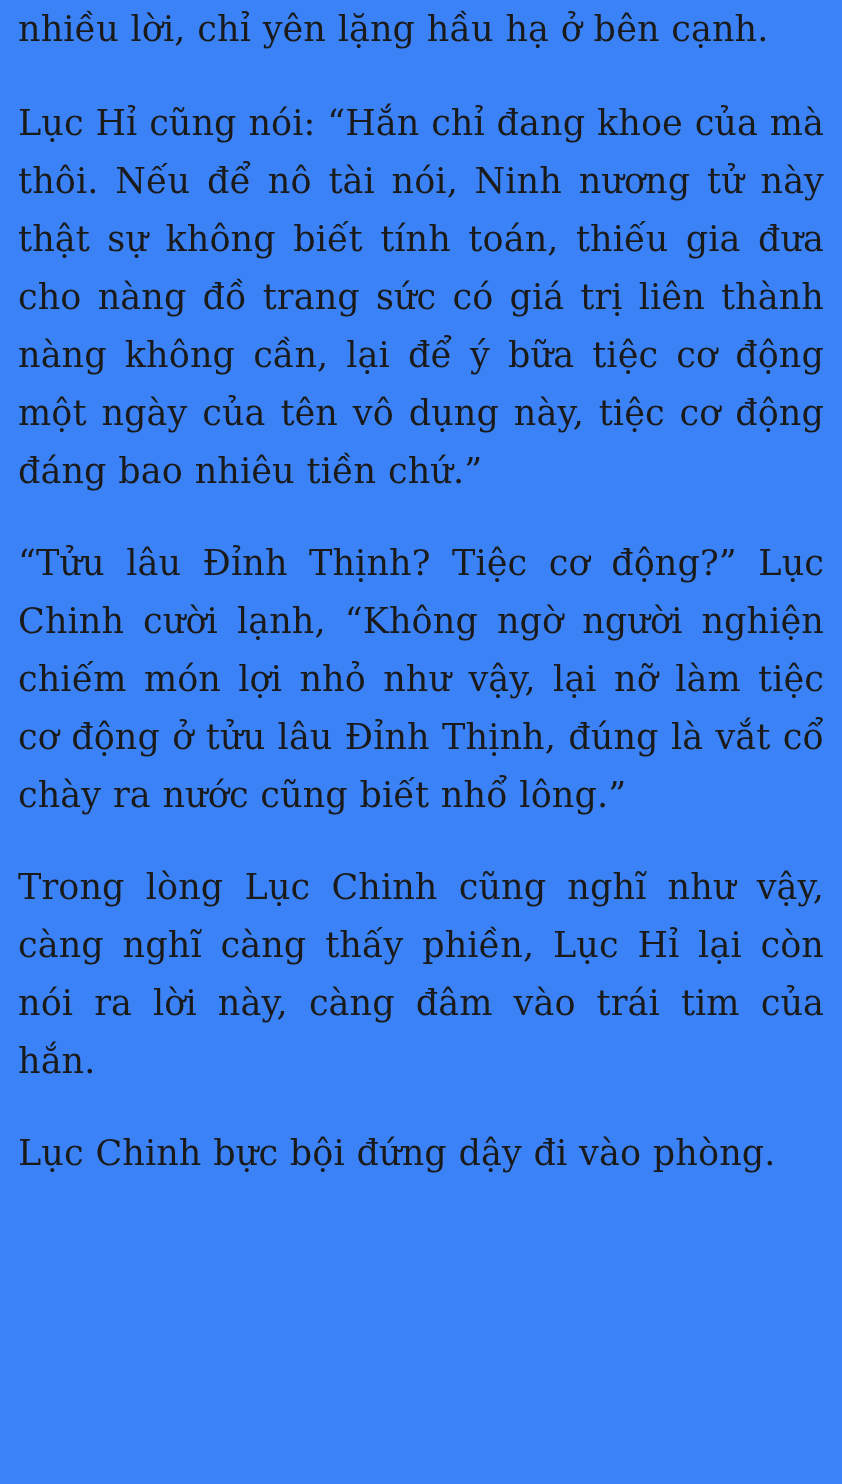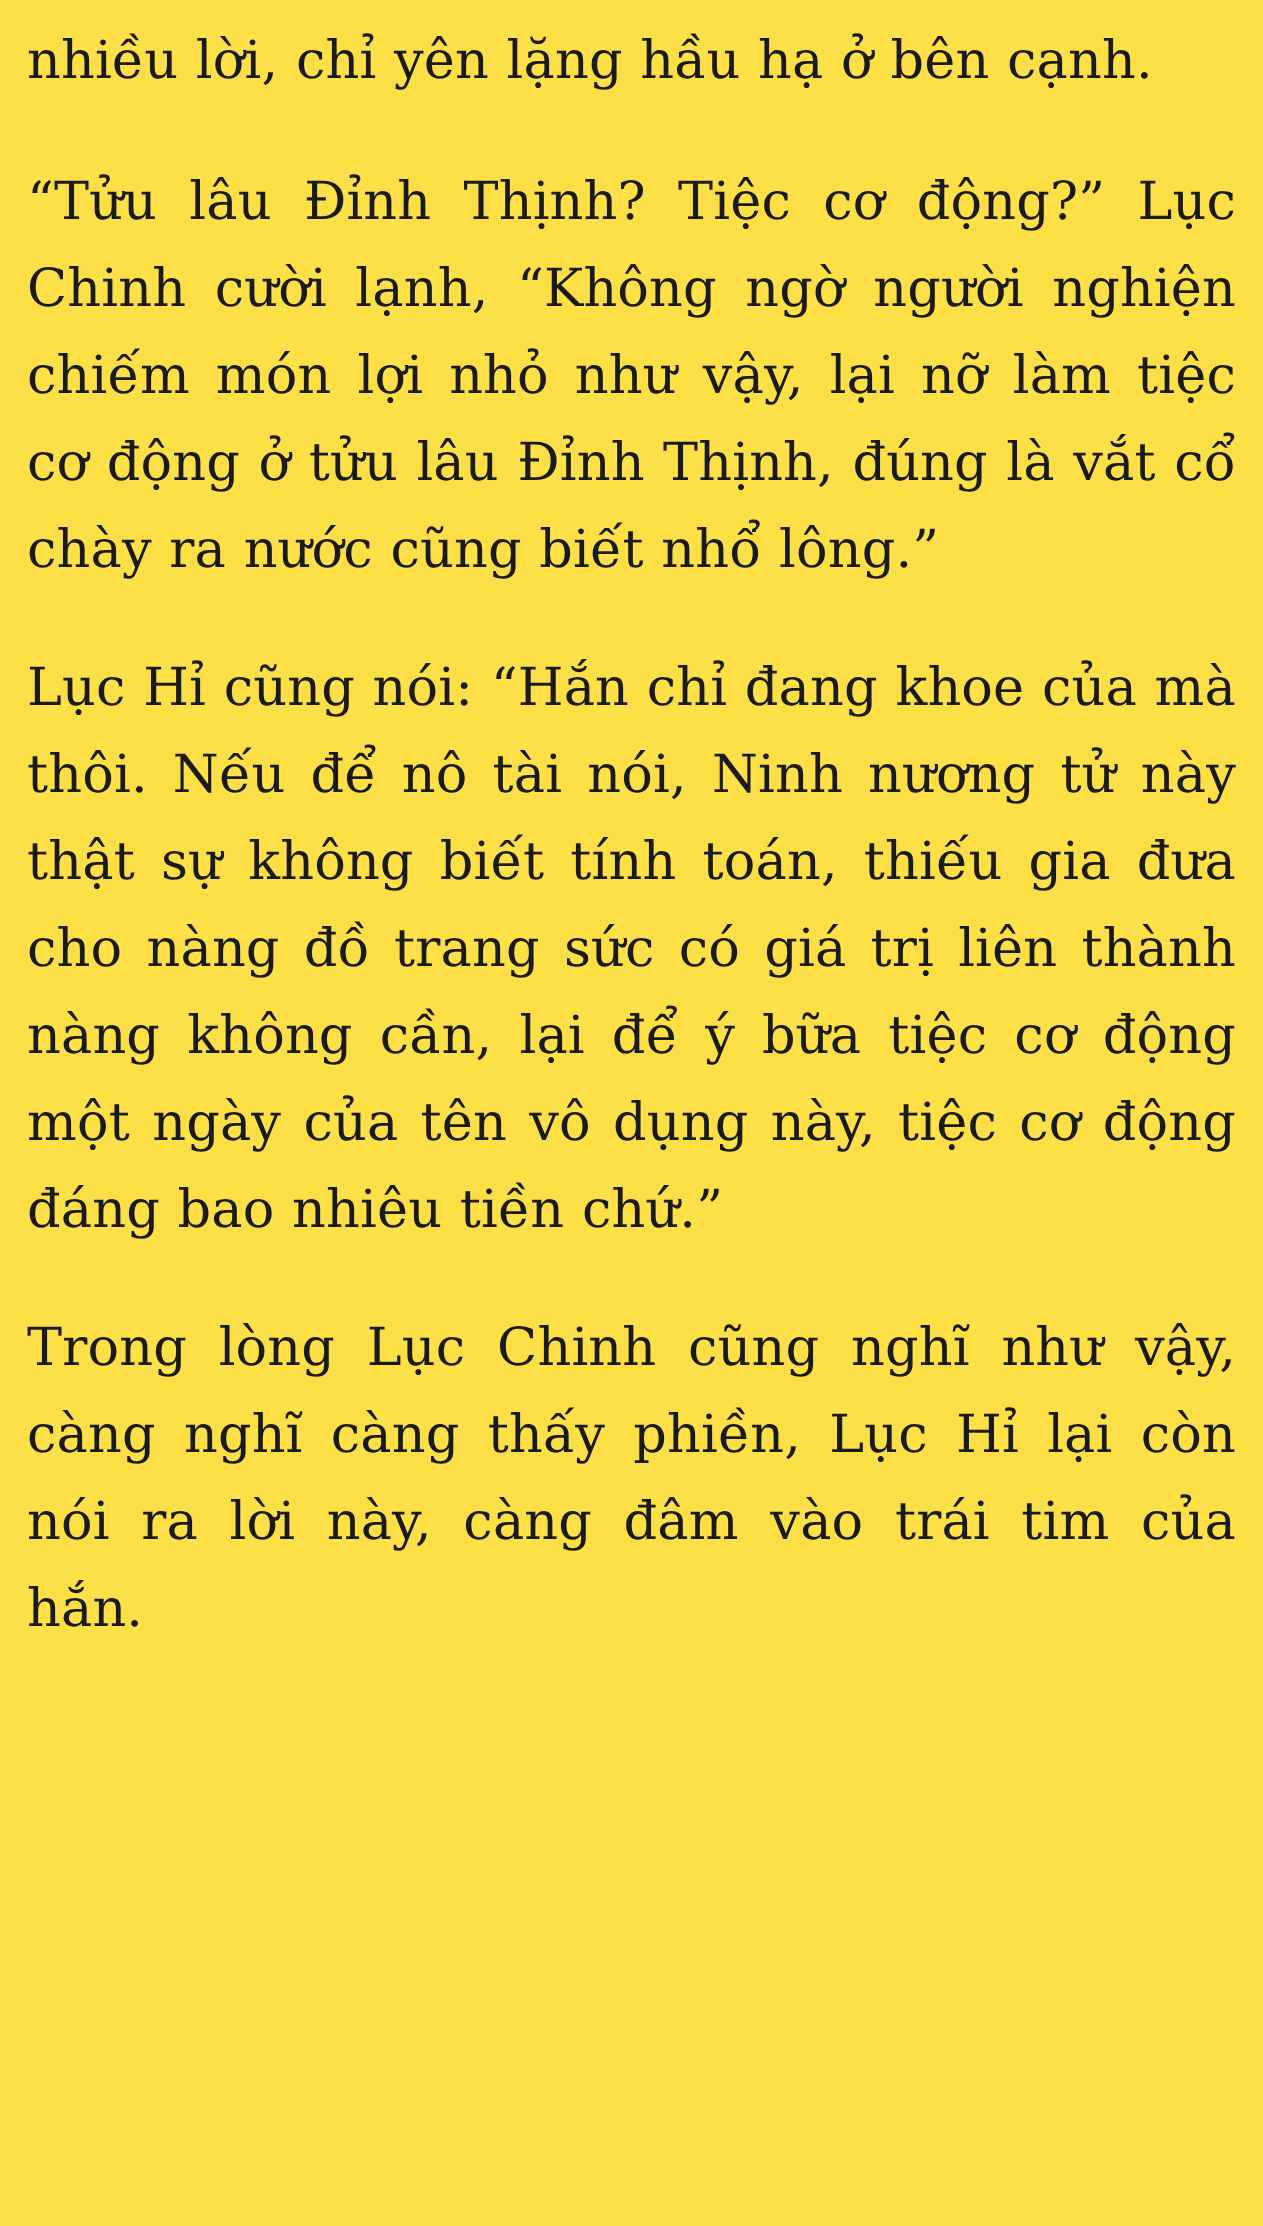--- a/index.html
+++ b/index.html
@@ -10,22 +10,22 @@
   body {
     width: 842px;
     height: 1484px;
     overflow: hidden;
     font-family: "DejaVu Serif", serif;
   }
   #reader {
     box-sizing: border-box;
     width: 842px;
     height: 1484px;
-    padding: 12px 18px 0 18px;
-    background: #fde047;
+    padding: 0 18px 0 18px;
+    background: #3b82f6;
   }
   .para {
     margin: 0 0 34px 0;
     font-family: "DejaVu Serif", serif;
     font-size: 35px;
     line-height: 58px;
     color: #1a1a1a;
     text-align: justify;
     text-justify: inter-word;
     letter-spacing: 0.1px;
@@ -37,16 +37,17 @@
   
   .para.continuation {
     margin-bottom: 36px;
   }
 </style>
 </head>
 <body>
 
 <div id="reader">
   <p class="para continuation">nhiều lời, chỉ yên lặng hầu hạ ở bên cạnh.</p>
+  <p class="para">Lục Hỉ cũng nói: “Hắn chỉ đang khoe của mà thôi. Nếu để nô tài nói, Ninh nương tử này thật sự không biết tính toán, thiếu gia đưa cho nàng đồ trang sức có giá trị liên thành nàng không cần, lại để ý bữa tiệc cơ động một ngày của tên vô dụng này, tiệc cơ động đáng bao nhiêu tiền chứ.”</p>
   <p class="para">“Tửu lâu Đỉnh Thịnh? Tiệc cơ động?” Lục Chinh cười lạnh, “Không ngờ người nghiện chiếm món lợi nhỏ như vậy, lại nỡ làm tiệc cơ động ở tửu lâu Đỉnh Thịnh, đúng là vắt cổ chày ra nước cũng biết nhổ lông.”</p>
-  <p class="para">Lục Hỉ cũng nói: “Hắn chỉ đang khoe của mà thôi. Nếu để nô tài nói, Ninh nương tử này thật sự không biết tính toán, thiếu gia đưa cho nàng đồ trang sức có giá trị liên thành nàng không cần, lại để ý bữa tiệc cơ động một ngày của tên vô dụng này, tiệc cơ động đáng bao nhiêu tiền chứ.”</p>
   <p class="para">Trong lòng Lục Chinh cũng nghĩ như vậy, càng nghĩ càng thấy phiền, Lục Hỉ lại còn nói ra lời này, càng đâm vào trái tim của hắn.</p>
+  <p class="para">Lục Chinh bực bội đứng dậy đi vào phòng.</p>
 </div>
 
 </body></html>

